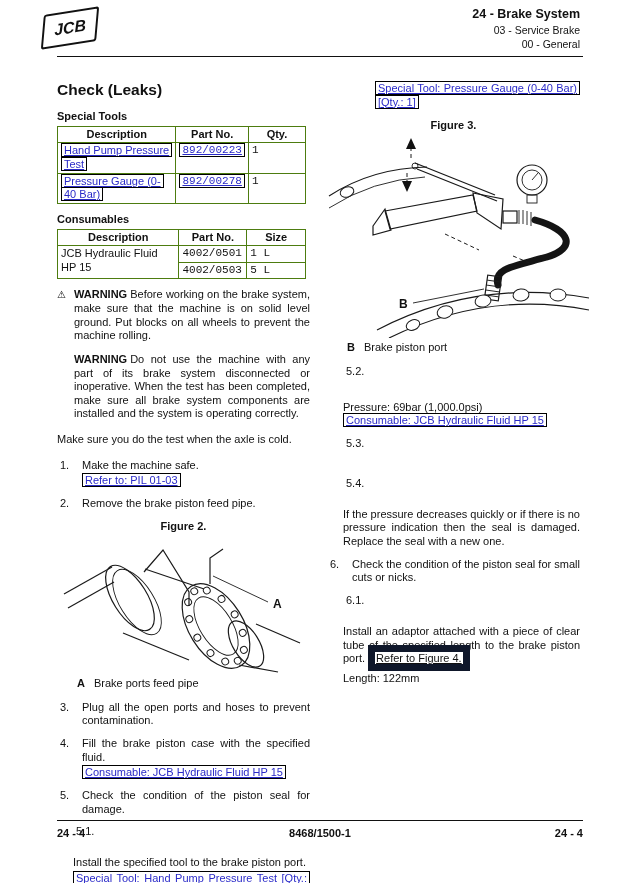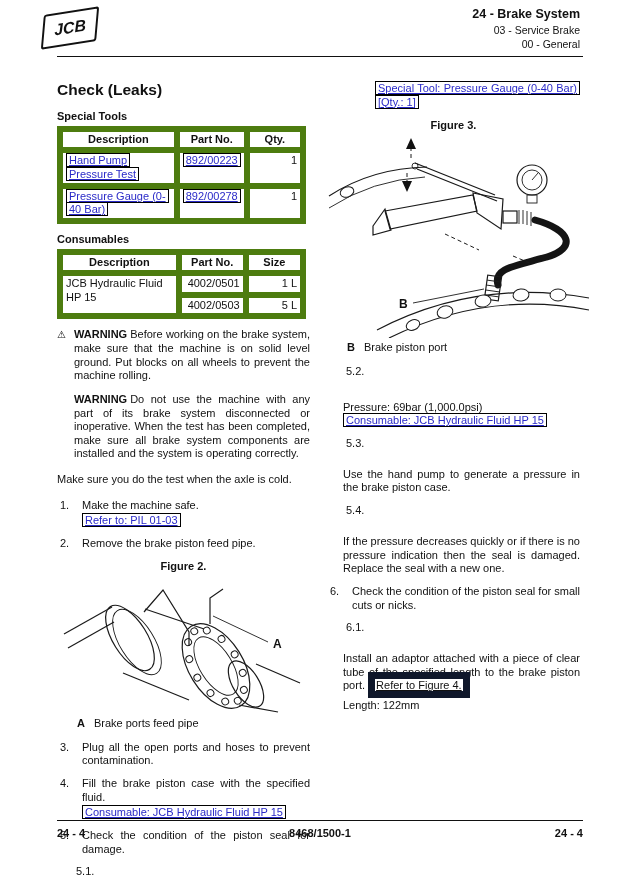--- a/index.html
+++ b/index.html
@@ -26,23 +26,23 @@
   .hdr-rule{border:0;border-top:1.6px solid #111;margin:2px 54px 0 57px;}
   
   .cols{display:flex;gap:17px;padding:23px 54px 0 57px;}
   .col{width:253px;}
   h1{font-size:15.5px;font-weight:bold;margin:0 0 11px 0;}
   h2{font-size:11px;font-weight:bold;margin:0 0 2px 0;}
   .just{text-align:justify;}
   p{margin:0;}
   
   table{border-collapse:collapse;width:249px;margin:0 0 9px 0;}
-  th,td{border:6px solid #4d7c0f;padding:1px 3px;vertical-align:top;font-size:11px;}
+  th,td{border:1px solid #4d7c0f;padding:1px 3px;vertical-align:top;font-size:11px;}
   th{text-align:center;font-weight:bold;}
-  .ctr{text-align:right;}
+  .ctr{text-align:left;font-family:Liberation Mono, monospace;}
   .c-desc{width:120px;}.c-part{width:67px;}.c-qty{width:58px;}
   
   .doclink{
     color:#2a2ac8;text-decoration:underline;
     border:1px solid #000;padding:0 2px;
     -webkit-box-decoration-break:clone;box-decoration-break:clone;
     cursor:pointer;
   }
   .figlink{
     color:#111;text-decoration:underline;
@@ -336,23 +336,20 @@
       <div class="step substep">
         <span class="num">5.2.</span>
         <div class="body">
           <div class="plain-line">Pressure: 69bar (1,000.0psi)</div>
           <div><a class="doclink">Consumable: JCB Hydraulic Fluid HP 15</a></div>
         </div>
       </div>
 
       <div class="step substep">
         <span class="num">5.3.</span>
-        <div class="body">
-            <p class="just">Use the hand pump to generate a pressure in the brake piston case.</p>
-          </div>
       </div>
 
       <div class="step substep">
         <span class="num">5.4.</span>
         <div class="body">
             <p class="just">If the pressure decreases quickly or if there is no pressure indication then the seal is damaged. Replace the seal with a new one.</p>
           </div>
       </div>
 
       <div class="step">

